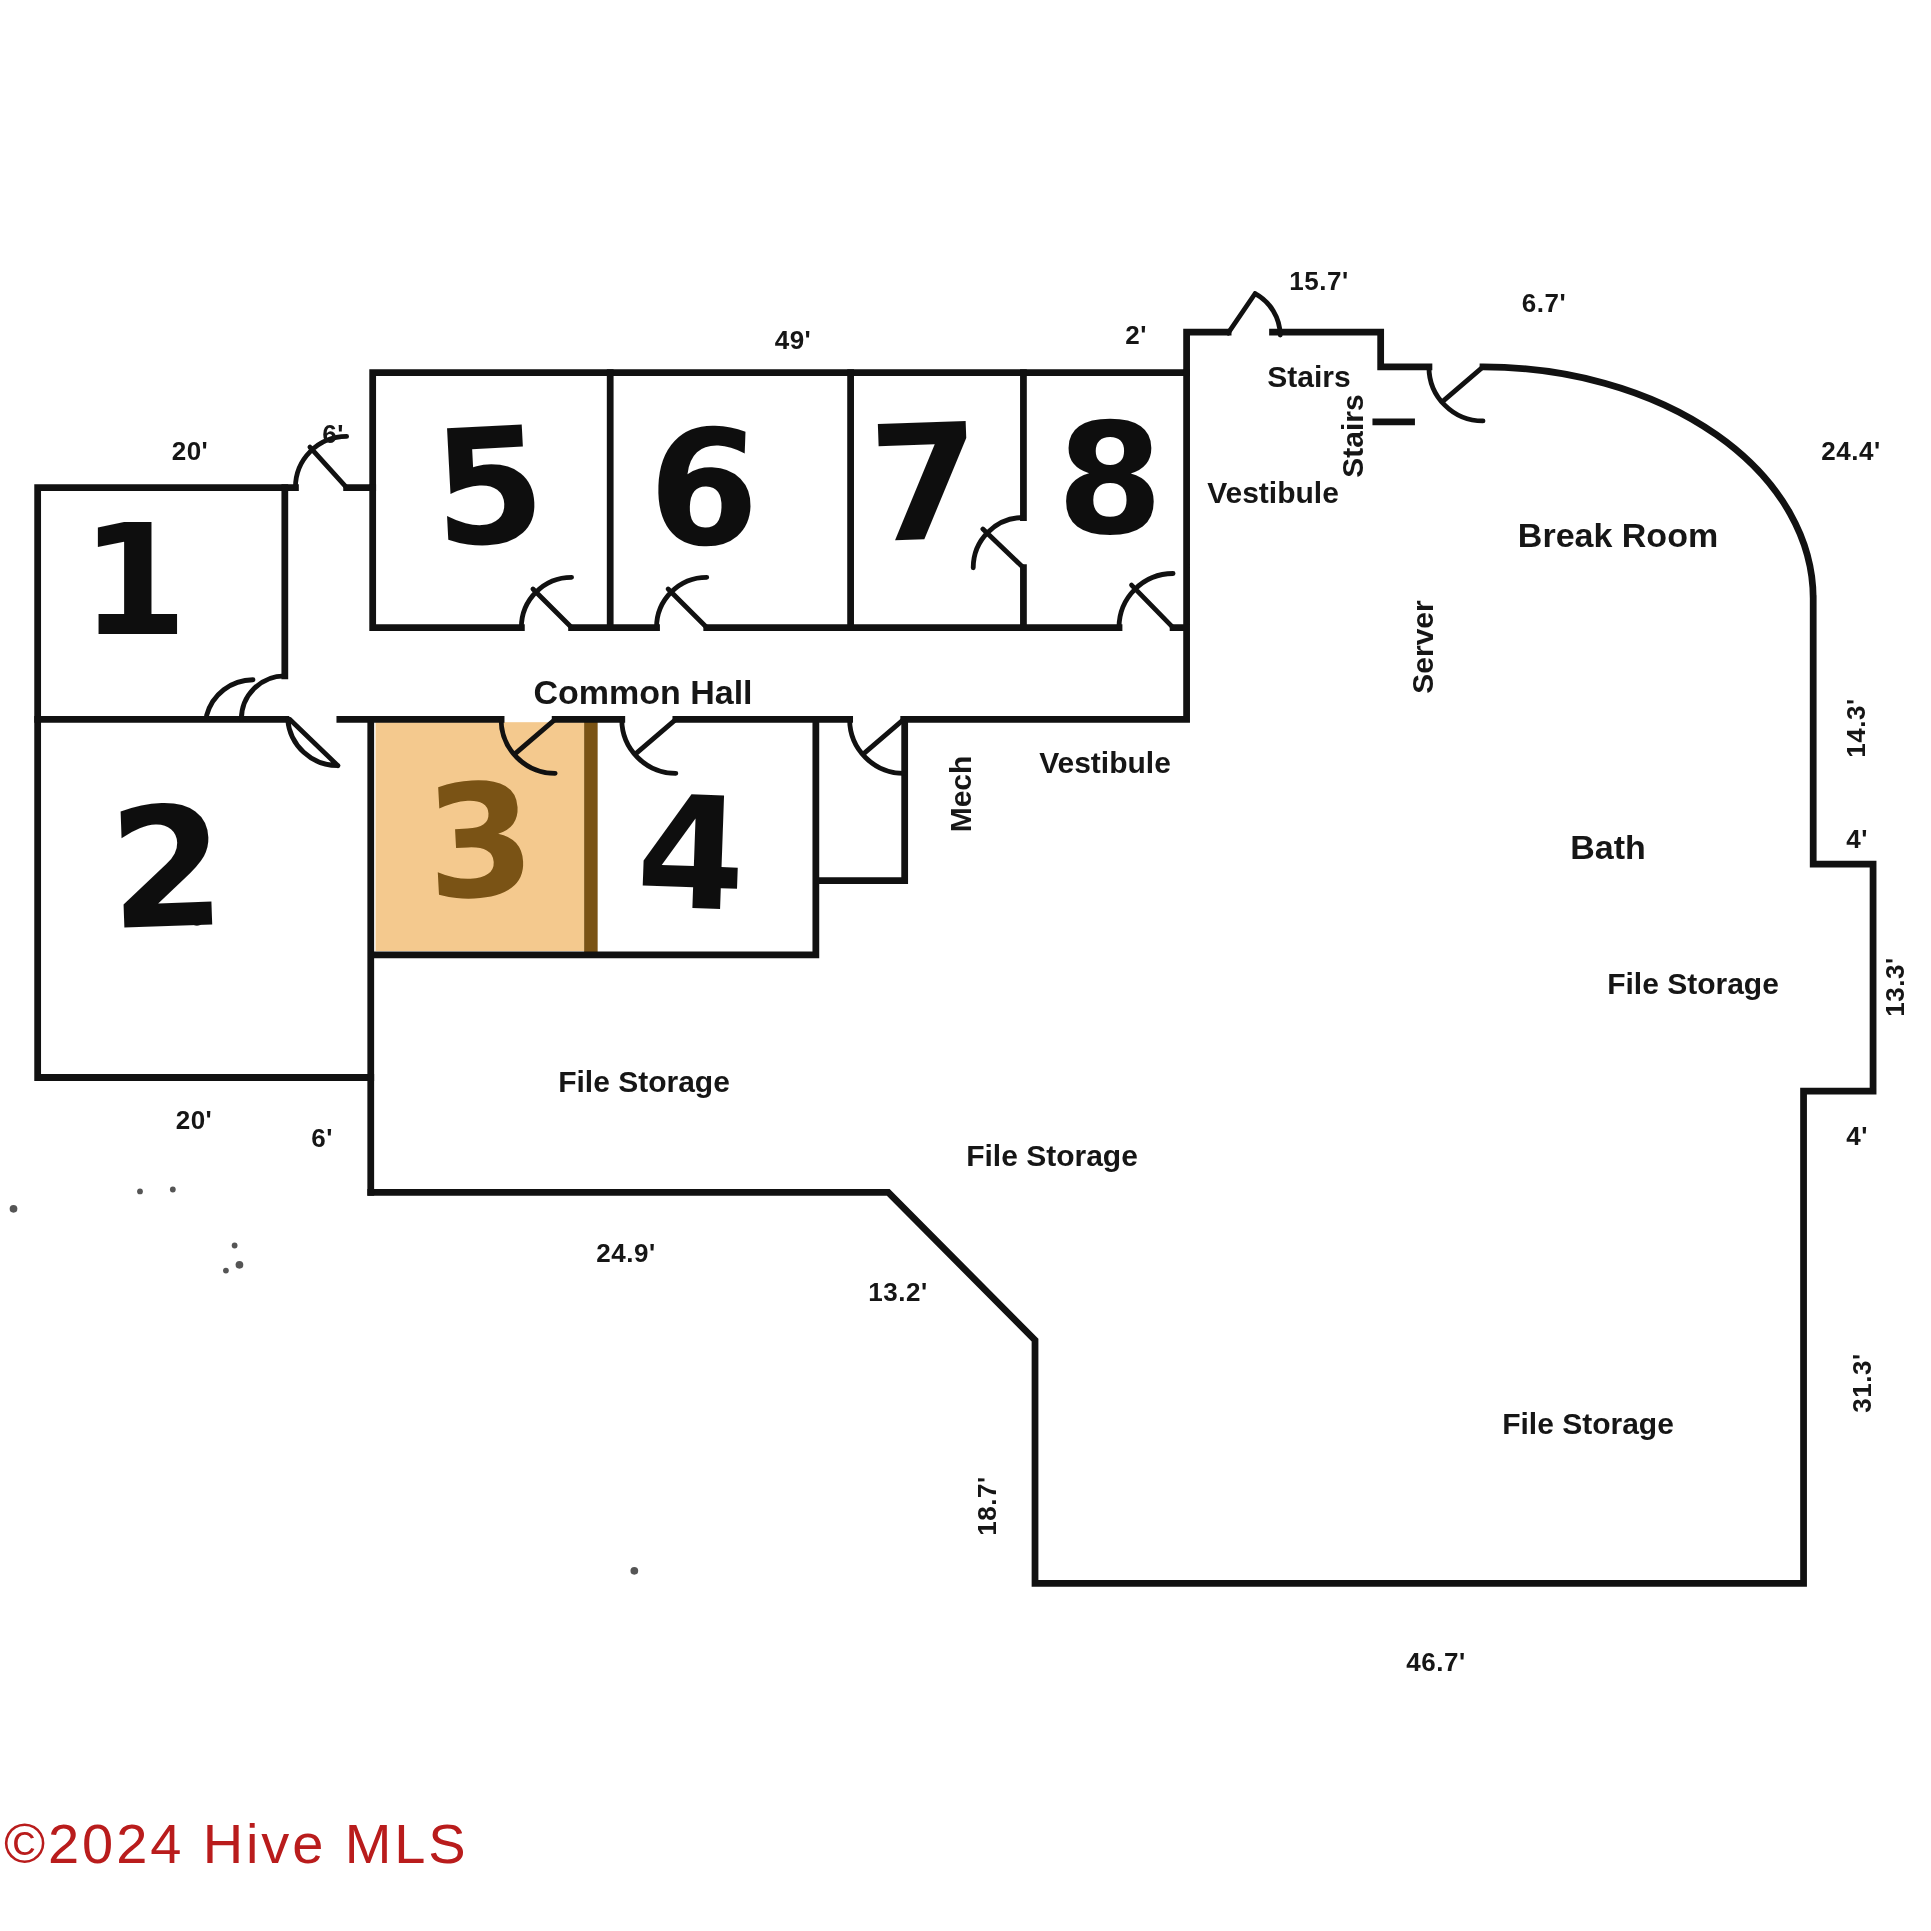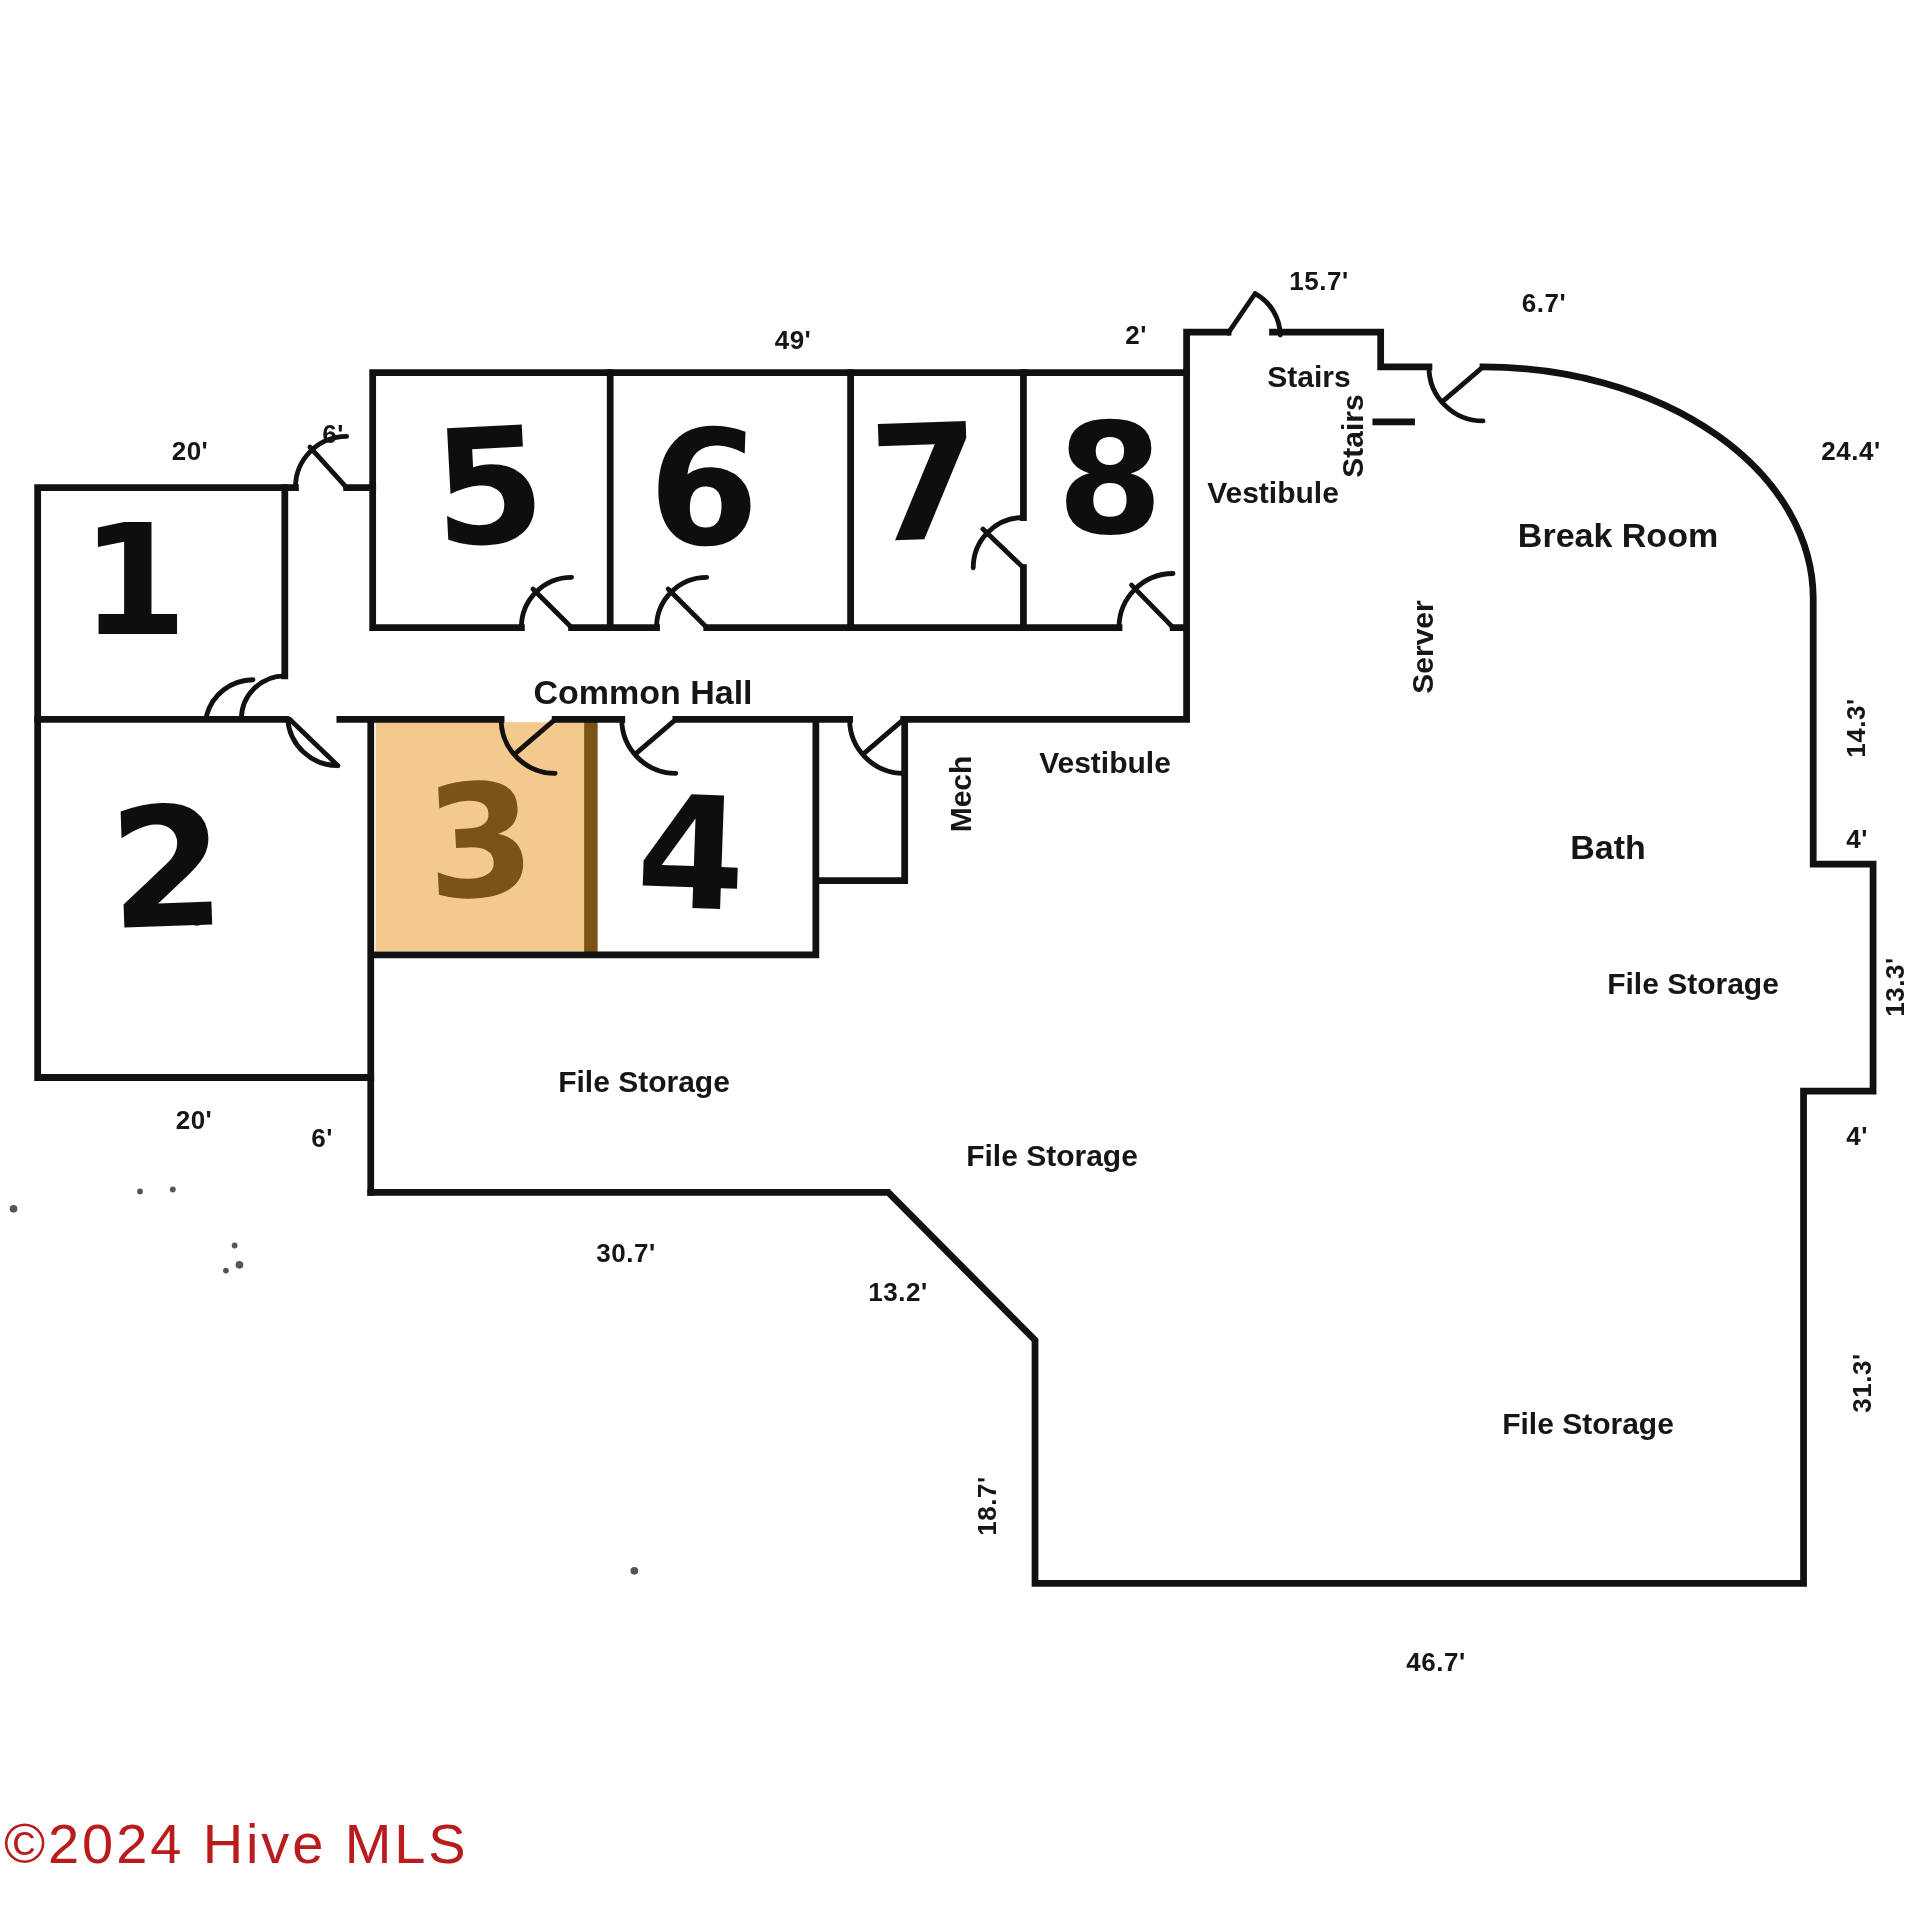--- a/index.html
+++ b/index.html
@@ -134,21 +134,21 @@
   <div class="lbl dim" style="left:1319px;top:281px;">15.7'</div>
   <div class="lbl dim" style="left:1544px;top:303px;">6.7'</div>
   <div class="lbl dim" style="left:1851px;top:451px;">24.4'</div>
   <div class="lbl dim v" style="left:1856px;top:728px;">14.3'</div>
   <div class="lbl dim" style="left:1857px;top:839px;">4'</div>
   <div class="lbl dim v" style="left:1895px;top:987px;">13.3'</div>
   <div class="lbl dim" style="left:1857px;top:1136px;">4'</div>
   <div class="lbl dim v" style="left:1862px;top:1383px;">31.3'</div>
   <div class="lbl dim" style="left:194px;top:1120px;">20'</div>
   <div class="lbl dim" style="left:322px;top:1138px;">6'</div>
-  <div class="lbl dim" style="left:626px;top:1253px;">30.7'</div>
+  <div class="lbl dim" style="left:626px;top:1253px;">24.9'</div>
   <div class="lbl dim" style="left:898px;top:1292px;">13.2'</div>
   <div class="lbl dim v" style="left:987px;top:1506px;">18.7'</div>
   <div class="lbl dim" style="left:1436px;top:1662px;">46.7'</div>
 
   <div class="wm">©2024 Hive MLS</div>
 
 </div>
 
 
 </body></html>

